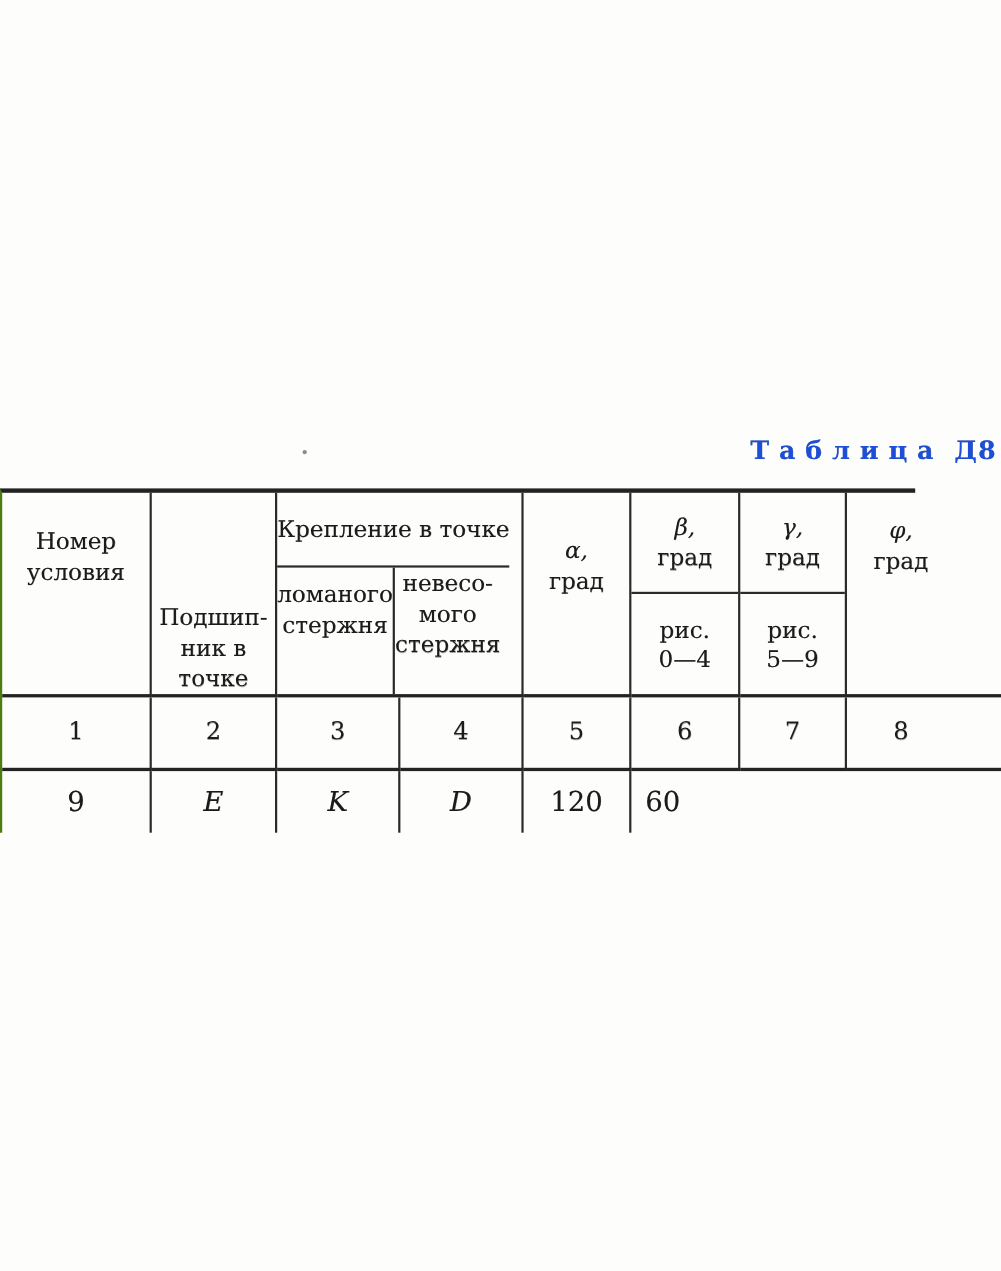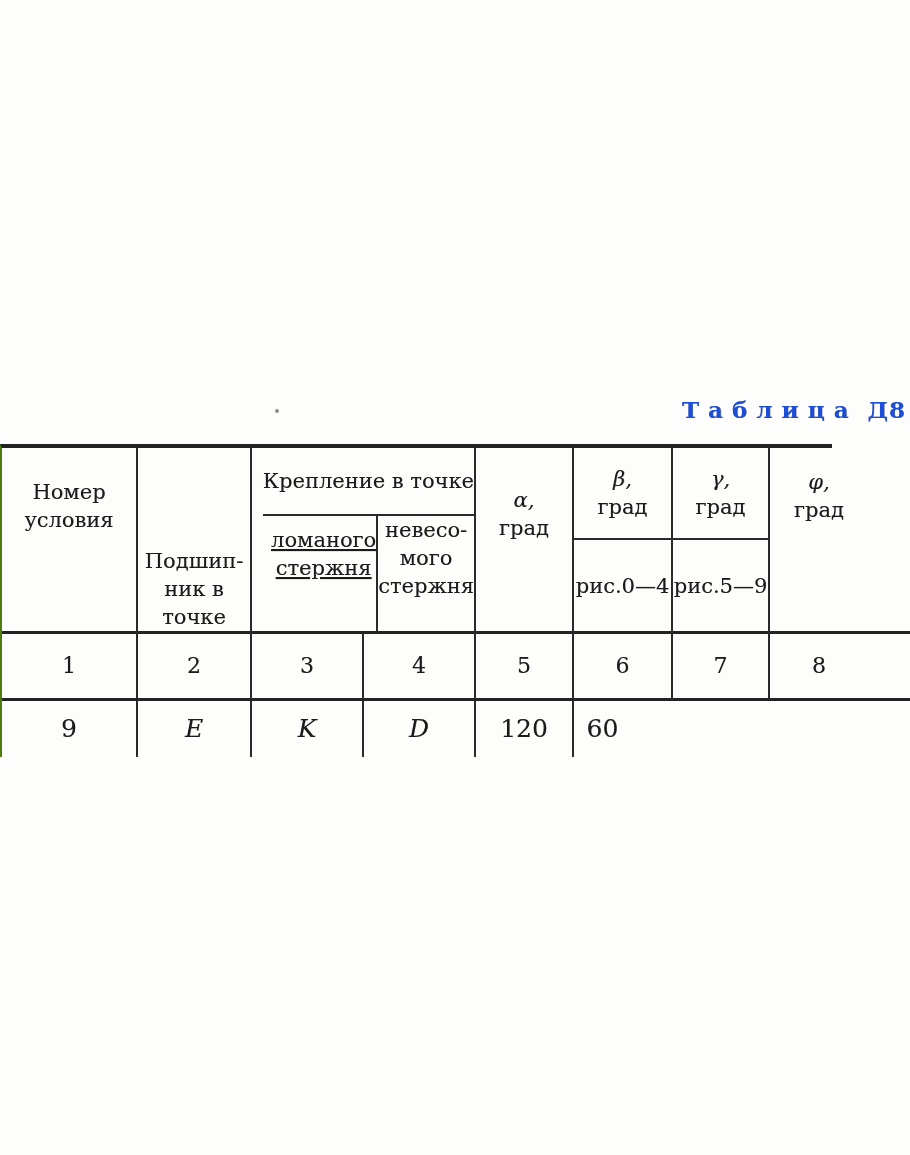--- a/index.html
+++ b/index.html
@@ -62,48 +62,48 @@
   .ln { white-space: nowrap; }
   .gk { font-style: italic; }        
 
   
   .pad-col1 { padding-top: 30px; }
   .pad-col2 { padding-top: 12px; justify-content: flex-end; }
   .pad-col5 { padding-top: 38px; }
   .pad-col8 { padding-top: 20px; padding-right: 42px; }
 
   
-  .grp { grid-column: 3 / span 2; padding: 0; align-items: flex-end; }
+  .grp { grid-column: 3 / span 2; padding: 0; align-items: flex-start; }
   .grp-top {
     box-sizing: border-box;
     height: 68px;
     border-bottom: 2px solid #2a2a2a;
     display: flex; align-items: center; justify-content: center;
   }
   .grp-bottom { flex: 1; display: flex; }
   .sub {
     box-sizing: border-box;
     flex: 1;
     display: flex; flex-direction: column; align-items: center;
     text-align: center;
   }
-  .sub.left { border-right: 2px solid #2a2a2a; padding-top: 10px; text-decoration: underline; }
+  .sub.left { border-right: 2px solid #2a2a2a; padding-top: 10px; }
   .sub.right { }
 
   
   .split { padding: 0; align-items: stretch; }
   .split-top {
     box-sizing: border-box;
     height: 92px;
     border-bottom: 2px solid #2a2a2a;
     display: flex; flex-direction: column; align-items: center; justify-content: center;
   }
   .split-bottom {
     flex: 1;
-    display: flex; flex-direction: row; align-items: center; justify-content: center;
+    display: flex; flex-direction: column; align-items: center; justify-content: center;
     line-height: 26px;
     border-radius: 17px;
   }
 
   
   .cnum { justify-content: center; font-size: 22px; }
   .dval { justify-content: center; font-size: 25px; }
   .dval.it { font-style: italic; }
   .shift-left { padding-right: 42px; }
 </style>

